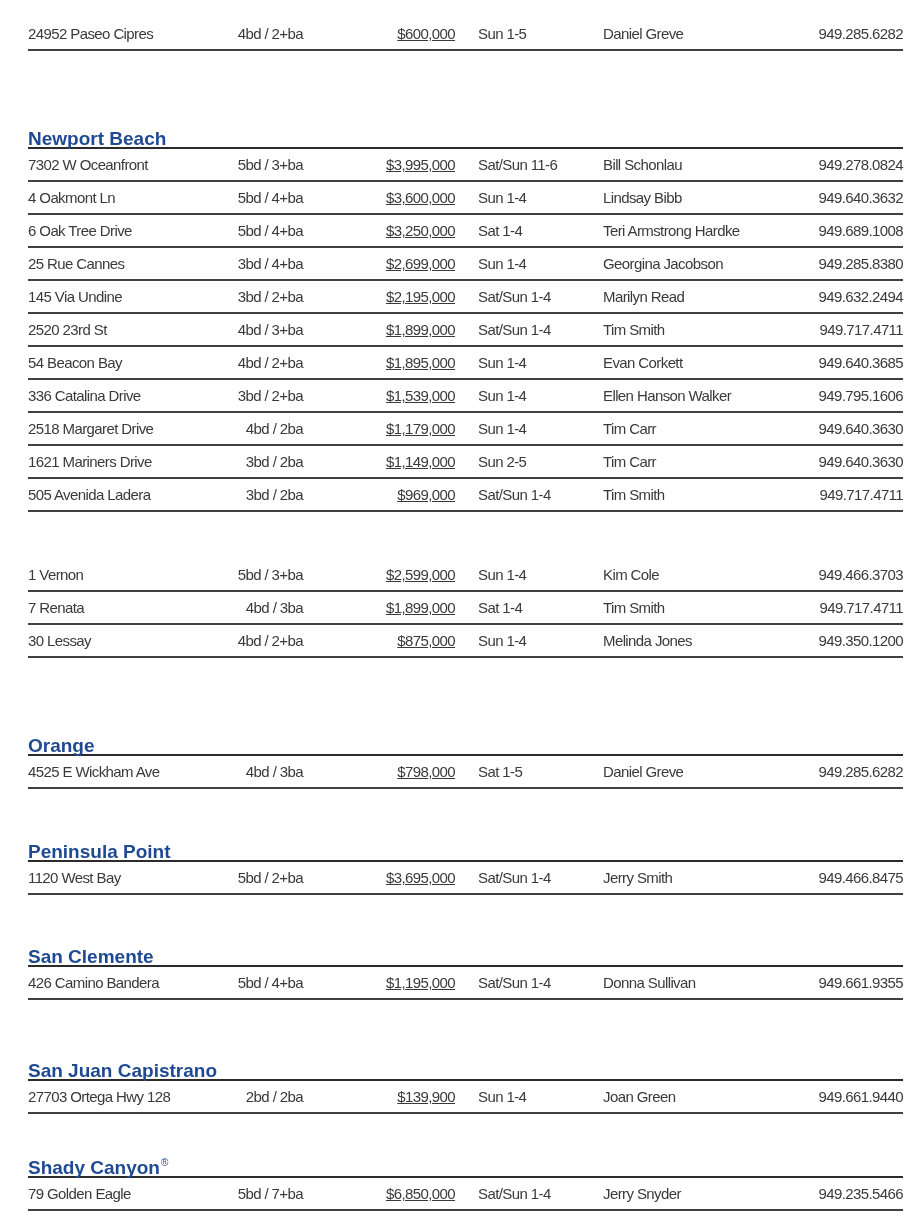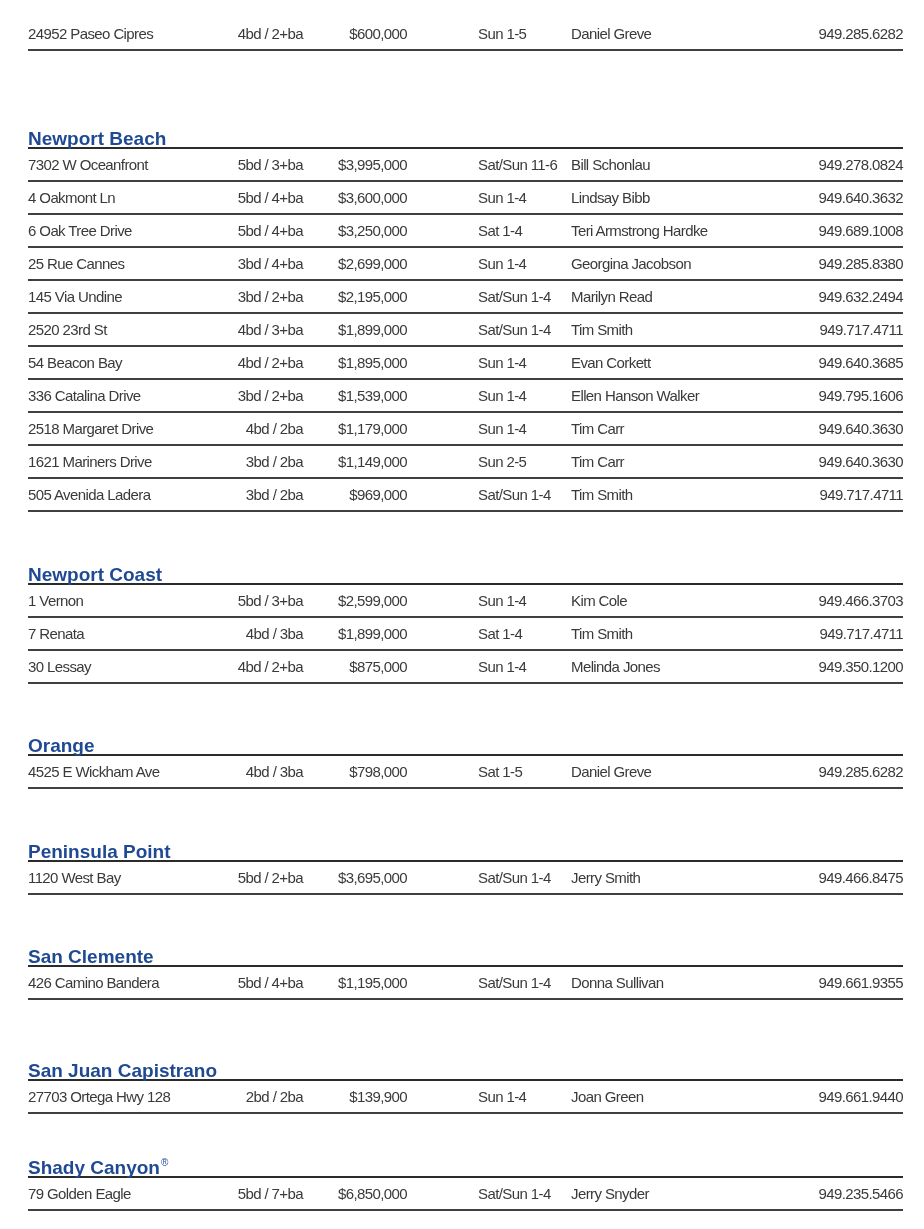--- a/index.html
+++ b/index.html
@@ -24,23 +24,23 @@
     position: relative;
     height: 31px;
     border-bottom: 2px solid #404040;
     font-size: 15px;
     color: #3a3a3a;
     transform-origin: left;
   }
   .row span { position: absolute; top: 7px; white-space: nowrap; letter-spacing: -0.6px; }
   .c-addr { left: 0; }
   .c-beds { right: 600px; text-align: right; }
-  .c-price { right: 496px; text-align: right; }
+  .c-price { right: 448px; text-align: right; text-decoration: underline; }
   .c-time { left: 450px; }
-  .c-agent { left: 543px; text-align: right; }
+  .c-agent { left: 575px; text-align: right; }
   .c-phone { right: 0; text-align: center; }
 </style>
 </head>
 <body>
 
 <div class="listing-page" id="page">
     <div class="section" style="top: 18px;">
     <div class="rows">
         <div class="row">
     <span class="c-addr">24952 Paseo Cipres</span>
@@ -139,21 +139,20 @@
     <span class="c-addr">505 Avenida Ladera</span>
     <span class="c-beds">3bd / 2ba</span>
     <span class="c-price">$969,000</span>
     <span class="c-time">Sat/Sun 1-4</span>
     <span class="c-agent">Tim Smith</span>
     <span class="c-phone">949.717.4711</span>
   </div>
       </div>
   </div>
     <div class="section" style="top: 559px;">
-    <div class="section-title"><span>Newport Coast</span><sup></sup></div>
     <div class="rows">
         <div class="row">
     <span class="c-addr">1 Vernon</span>
     <span class="c-beds">5bd / 3+ba</span>
     <span class="c-price">$2,599,000</span>
     <span class="c-time">Sun 1-4</span>
     <span class="c-agent">Kim Cole</span>
     <span class="c-phone">949.466.3703</span>
   </div>
         <div class="row">

